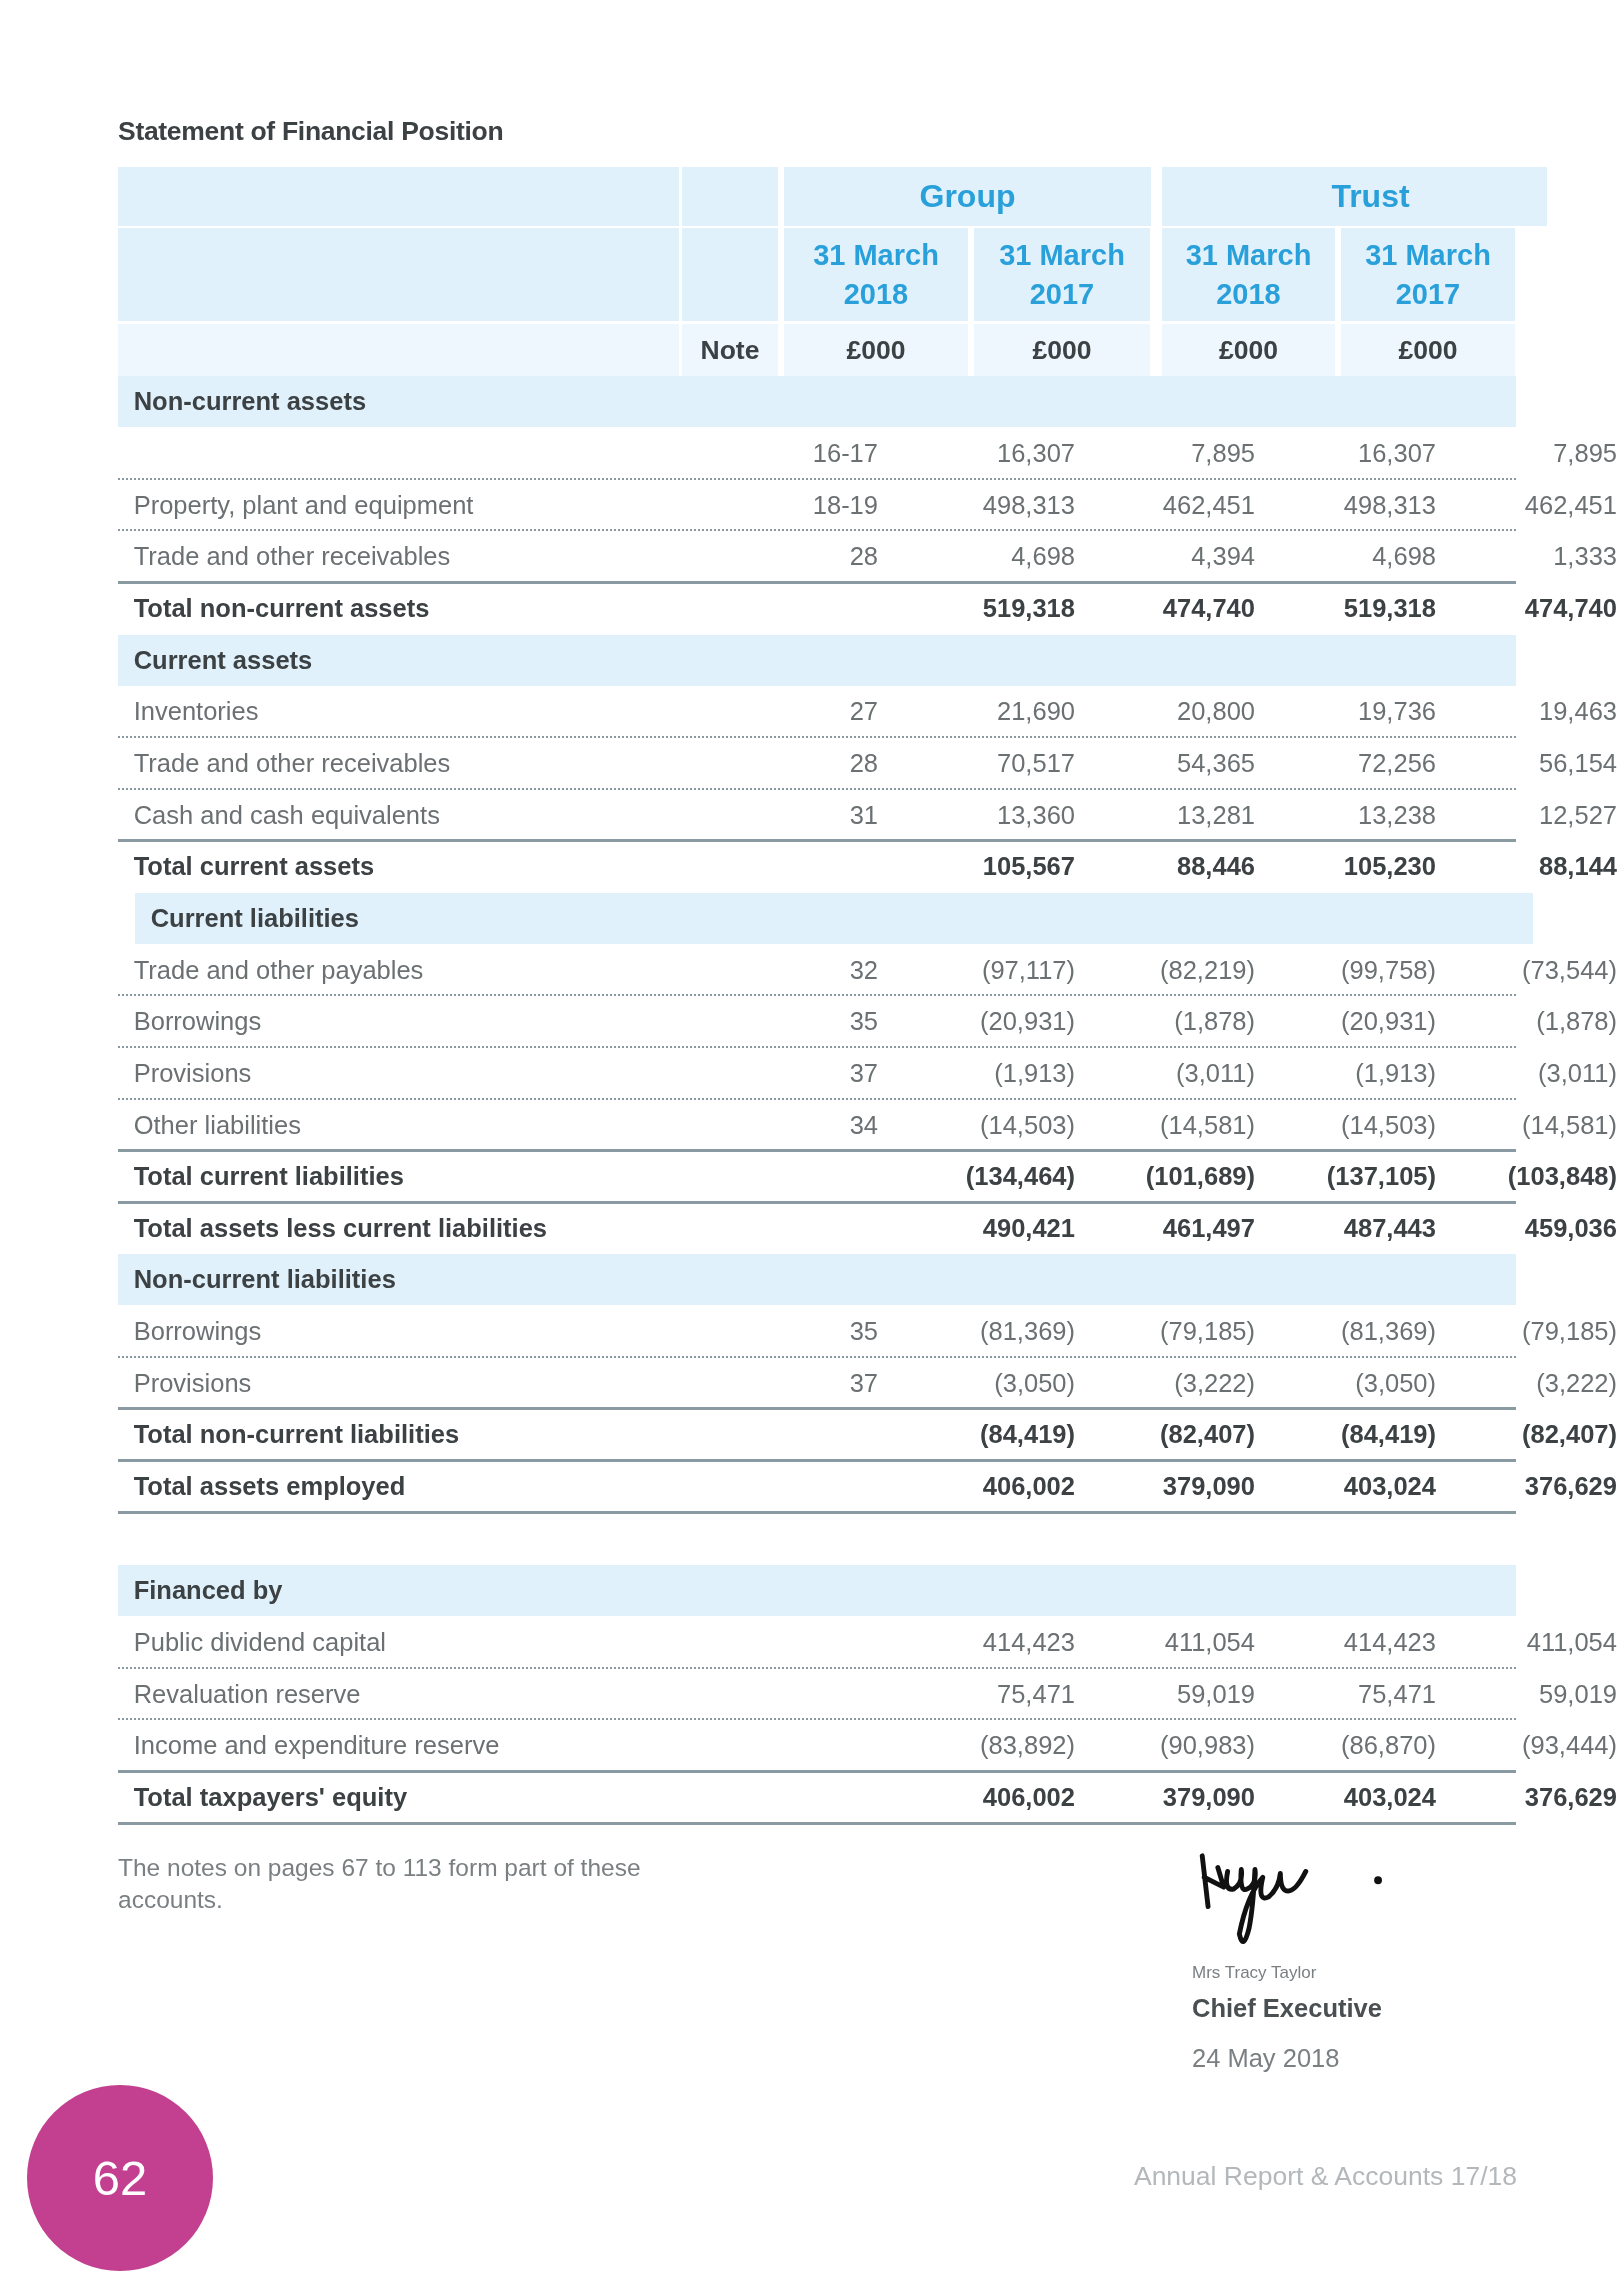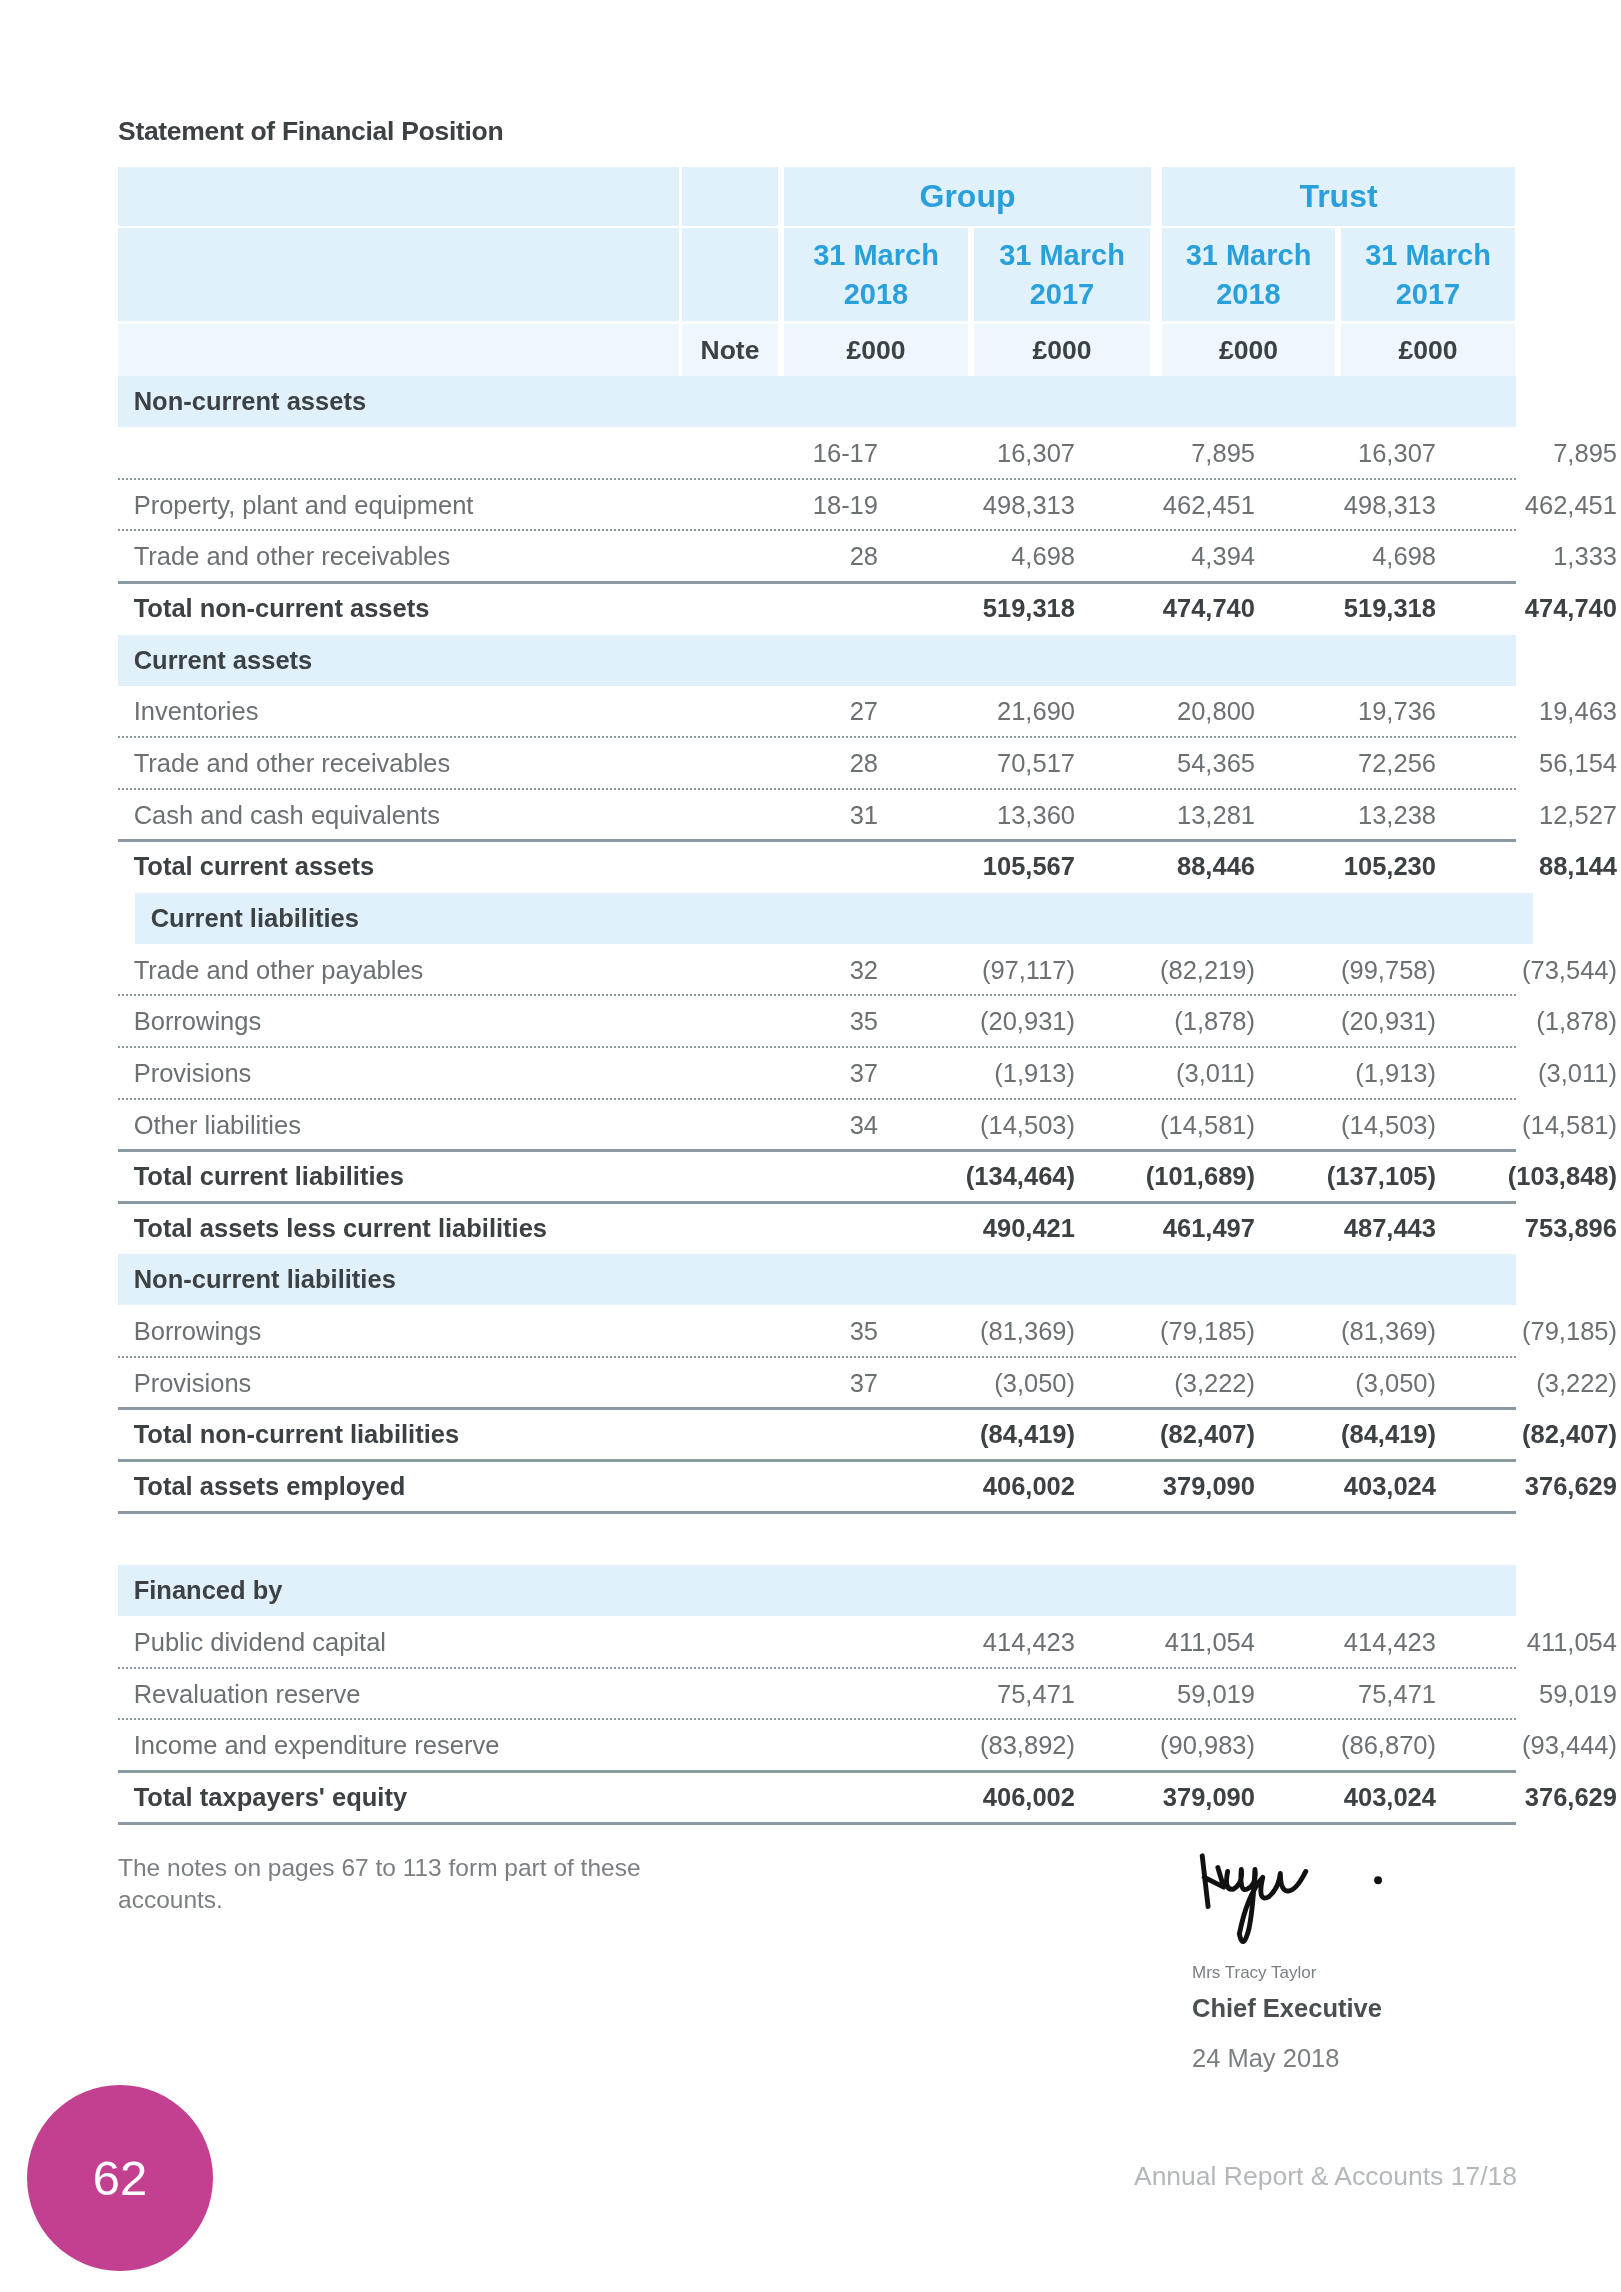--- a/index.html
+++ b/index.html
@@ -42,21 +42,21 @@
 </head>
 <body>
 
 <div class="title">Statement of Financial Position</div>
 
 <div>
 
   <div class="hdr" style="left:118px;top:167px;width:561px;height:59px;"></div>
   <div class="hdr" style="left:682px;top:167px;width:96px;height:59px;"></div>
   <div class="hdr hcell grp" style="left:784px;top:167px;width:367px;height:59px;">Group</div>
-  <div class="hdr hcell grp" style="left:1162px;top:167px;width:353px;height:59px;">Trust</div>
+  <div class="hdr hcell grp" style="left:1162px;top:167px;width:353px;height:59px;padding-left:32px;">Trust</div>
 
   <div class="hdr" style="left:118px;top:228px;width:561px;height:93px;"></div>
   <div class="hdr" style="left:682px;top:228px;width:96px;height:93px;"></div>
   <div class="hdr hcell date" style="left:784px;top:228px;width:184px;height:93px;">
     <div>
         <div>31 March</div>
         <div>2018</div>
       </div>
   </div>
   <div class="hdr hcell date" style="left:974px;top:228px;width:176px;height:93px;">
@@ -224,21 +224,21 @@
       <div class="cell num c-t18">(137,105)</div>
       <div class="cell num c-t17">(103,848)</div>
     </div>
     <div class="rule-solid" style="top: 1201px;"></div>
     <div class="row total" style="top: 1203px;">
       <div class="cell lbl">Total assets less current liabilities</div>
       <div class="cell num c-note" style="width: 188px; left: 572px;"></div>
       <div class="cell num c-g18">490,421</div>
       <div class="cell num c-g17">461,497</div>
       <div class="cell num c-t18">487,443</div>
-      <div class="cell num c-t17">753,896</div>
+      <div class="cell num c-t17">459,036</div>
     </div>
     <div class="row section" style="top: 1254px;">
       <div class="cell lbl">Non-current liabilities</div>
       <div class="cell num c-note" style="width: 188px; left: 572px;"></div>
       <div class="cell num c-g18"></div>
       <div class="cell num c-g17"></div>
       <div class="cell num c-t18"></div>
       <div class="cell num c-t17"></div>
     </div>
     <div class="row item" style="top: 1306px;">

